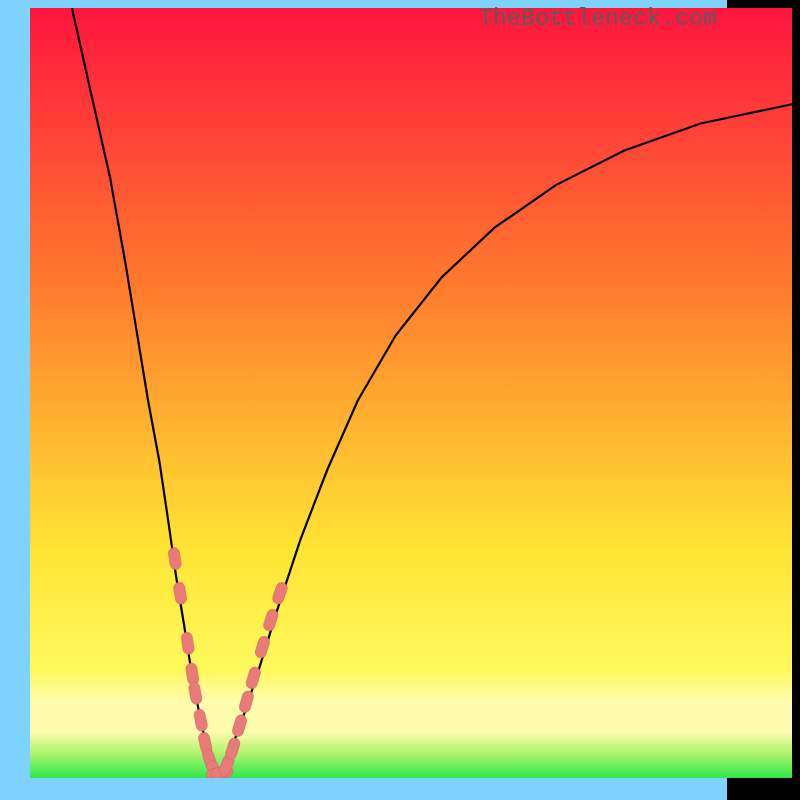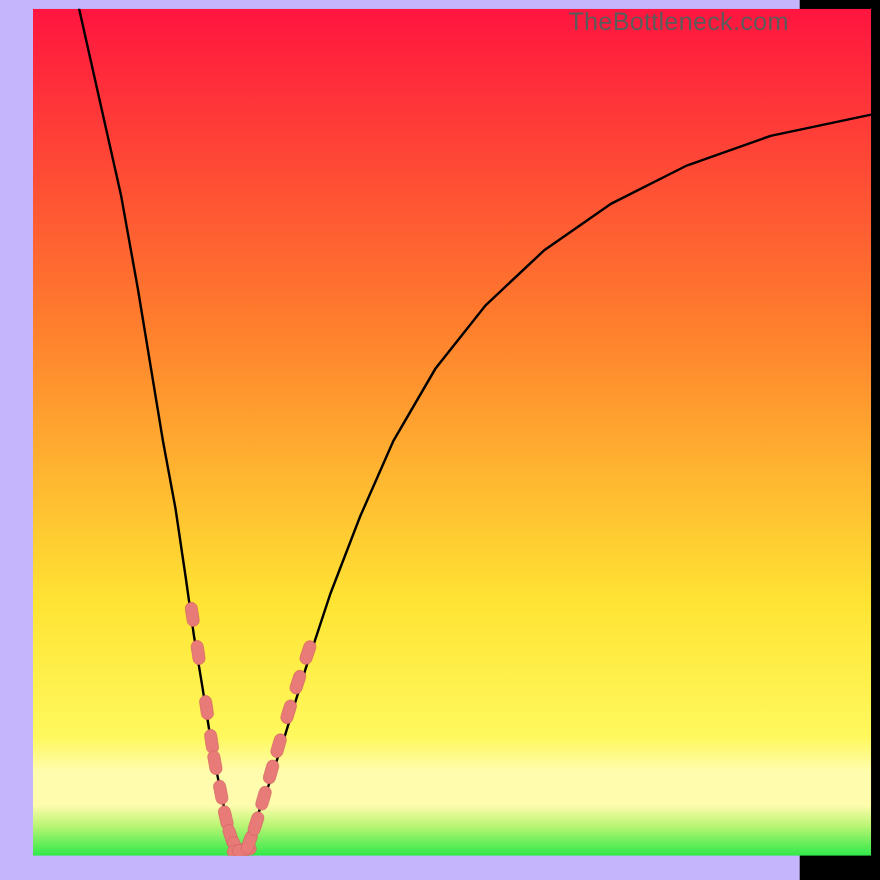--- a/index.html
+++ b/index.html
@@ -8,21 +8,22 @@
     width: 800px;
     height: 800px;
     overflow: hidden;
     background: #000;
     font-family: Arial, Helvetica, sans-serif;
   }
   .frame {
     position: absolute;
     left: 0; top: 0;
     width: 727px; height: 800px;
-    background: #c4b5fd;
+    background: #7dd3fc;
+    font-family: Liberation Mono, monospace;
   }
   .plot {
     position: absolute;
     left: 30px;
     top: 8px;
     width: 762px;
     height: 770px;
     
   }
   .watermark {

